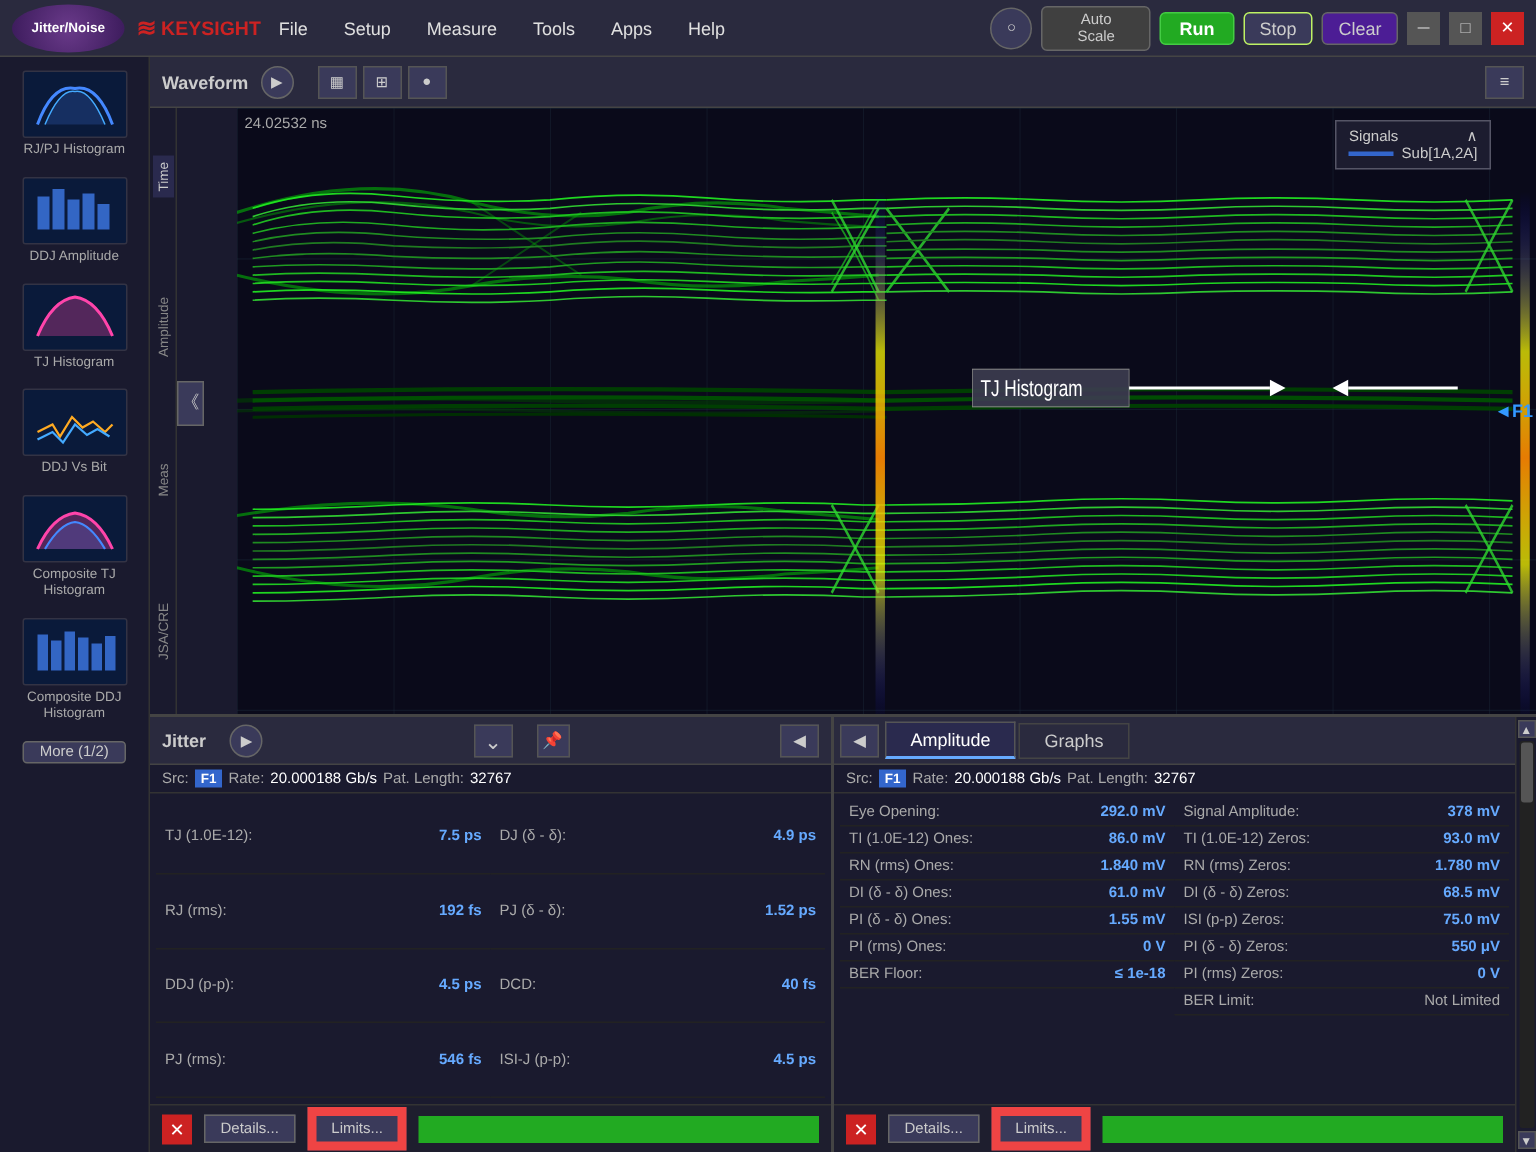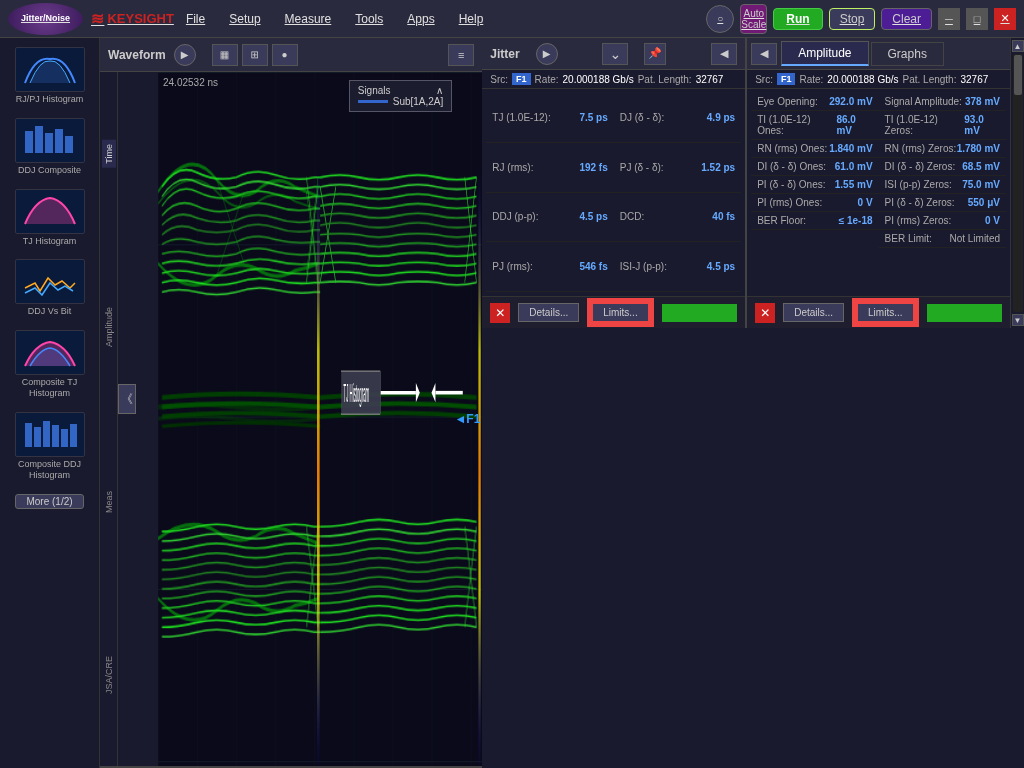--- a/index.html
+++ b/index.html
@@ -1,45 +1,45 @@
 <!DOCTYPE html>
 <html><head>
   <meta charset="utf-8">
   <style>
     * { box-sizing: border-box; margin: 0; padding: 0; }
     body { background: #1a1a2e; color: #e0e0e0; font-family: Arial, sans-serif; font-size: 11px; width: 1024px; height: 768px; overflow: hidden; }
     
     
-    #titlebar { background: #2a2a3e; height: 38px; display: flex; align-items: center; padding: 0 8px; gap: 8px; border-bottom: 1px solid #444; text-decoration: underline; }
+    #titlebar { background: #2a2a3e; height: 38px; display: flex; align-items: center; padding: 0 8px; gap: 8px; border-bottom: 1px solid #444; }
     .app-logo { width: 75px; height: 32px; background: radial-gradient(circle, #6a3a8a, #3a1a5a); border-radius: 50%; display: flex; align-items: center; justify-content: center; font-size: 9px; font-weight: bold; color: white; text-align: center; line-height: 1.2; }
     .keysight-logo { display: flex; align-items: center; gap: 3px; color: #cc2222; font-weight: bold; font-size: 13px; }
     .keysight-logo .wave { color: #cc2222; font-size: 16px; }
     .menu-items { display: flex; gap: 16px; align-items: center; flex: 1; }
     .menu-item { color: #e0e0e0; cursor: pointer; padding: 2px 4px; font-size: 12px; }
     .titlebar-right { display: flex; gap: 6px; align-items: center; }
-    .btn-autoscale { background: #701a75; color: #ccc; border: 1px solid #666; border-radius: 4px; padding: 3px 0; cursor: pointer; font-size: 10px; }
+    .btn-autoscale { background: #404040; color: #ccc; border: 1px solid #666; border-radius: 4px; padding: 3px 23px; cursor: pointer; font-size: 10px; }
     .btn-run { background: #22aa22; color: white; border: 1px solid #44cc44; border-radius: 4px; padding: 3px 12px; cursor: pointer; font-size: 12px; font-weight: bold; }
     .btn-stop { background: #3a3a5a; color: #ccc; border: 1px solid #bef264; border-radius: 4px; padding: 3px 10px; cursor: pointer; font-size: 12px; }
     .btn-clear { background: #4c1d95; color: #ccc; border: 1px solid #666; border-radius: 4px; padding: 3px 10px; cursor: pointer; font-size: 12px; }
     .btn-circle { width: 28px; height: 28px; border-radius: 50%; background: #3a3a5a; border: 1px solid #666; color: #ccc; display: flex; align-items: center; justify-content: center; cursor: pointer; font-size: 10px; }
     .btn-win { width: 22px; height: 22px; background: #555; border: none; color: #ccc; cursor: pointer; font-size: 11px; display: flex; align-items: center; justify-content: center; }
     .btn-close { width: 22px; height: 22px; background: #cc2222; border: none; color: white; cursor: pointer; font-size: 11px; display: flex; align-items: center; justify-content: center; }
 
     
     #main { display: flex; height: 730px; }
     
     
     #sidebar { width: 100px; background: #1a1a2e; display: flex; flex-direction: column; align-items: center; padding: 5px; gap: 5px; border-right: 1px solid #333; }
     .sidebar-item { width: 90px; display: flex; flex-direction: column; align-items: center; cursor: pointer; padding: 4px; border-radius: 3px; }
     .sidebar-thumb { width: 70px; height: 45px; background: #0a1a3a; border: 1px solid #334; border-radius: 2px; display: flex; align-items: center; justify-content: center; overflow: hidden; }
     .sidebar-label { font-size: 9px; color: #aaa; text-align: center; margin-top: 2px; line-height: 1.2; }
     .sidebar-more { background: #3a3a5a; border: 1px solid #666; border-radius: 3px; padding: 1px 10px; cursor: pointer; font-size: 10px; color: #ccc; margin-top: 5px; }
 
     
-    #content { flex: 1; display: flex; flex-direction: row; }
+    #content { flex: 1; display: flex; flex-direction: column; }
     
     
     #waveform-panel { flex: 1; display: flex; flex-direction: column; border-bottom: 2px solid #444; position: relative; min-height: 340px; }
     .panel-header { background: #2a2a3e; height: 34px; display: flex; align-items: center; padding: 0 8px; gap: 8px; border-bottom: 1px solid #444; }
     .panel-title { color: #ccc; font-size: 12px; font-weight: bold; }
     .btn-play { width: 22px; height: 22px; border-radius: 50%; background: #3a3a5a; border: 1px solid #666; color: #ccc; cursor: pointer; font-size: 10px; display: flex; align-items: center; justify-content: center; }
     .panel-tools { display: flex; gap: 4px; align-items: center; margin-left: 8px; }
     .tool-btn { width: 26px; height: 22px; background: #3a3a5a; border: 1px solid #555; color: #ccc; cursor: pointer; font-size: 10px; display: flex; align-items: center; justify-content: center; }
     .panel-menu-btn { margin-left: auto; width: 26px; height: 22px; background: #3a3a5a; border: 1px solid #555; color: #ccc; cursor: pointer; display: flex; align-items: center; justify-content: center; }
     
@@ -158,21 +158,21 @@
     <div class="sidebar-item">
       <div class="sidebar-thumb">
         <svg width="60" height="38" viewBox="0 0 60 38">
           <rect x="5" y="10" width="8" height="22" fill="#4488ff" opacity="0.7"></rect>
           <rect x="15" y="5" width="8" height="27" fill="#4488ff" opacity="0.7"></rect>
           <rect x="25" y="12" width="8" height="20" fill="#4488ff" opacity="0.7"></rect>
           <rect x="35" y="8" width="8" height="24" fill="#4488ff" opacity="0.7"></rect>
           <rect x="45" y="15" width="8" height="17" fill="#4488ff" opacity="0.7"></rect>
         </svg>
       </div>
-      <div class="sidebar-label">DDJ Composite</div>
+      <div class="sidebar-label">DDJ Amplitude</div>
     </div>
     <div class="sidebar-item">
       <div class="sidebar-thumb">
         <svg width="60" height="38" viewBox="0 0 60 38">
           <path d="M5,32 Q15,8 30,6 Q45,8 55,32" stroke="#ff44aa" fill="rgba(255,68,170,0.3)" stroke-width="2"></path>
         </svg>
       </div>
       <div class="sidebar-label">TJ Histogram</div>
     </div>
     <div class="sidebar-item">

